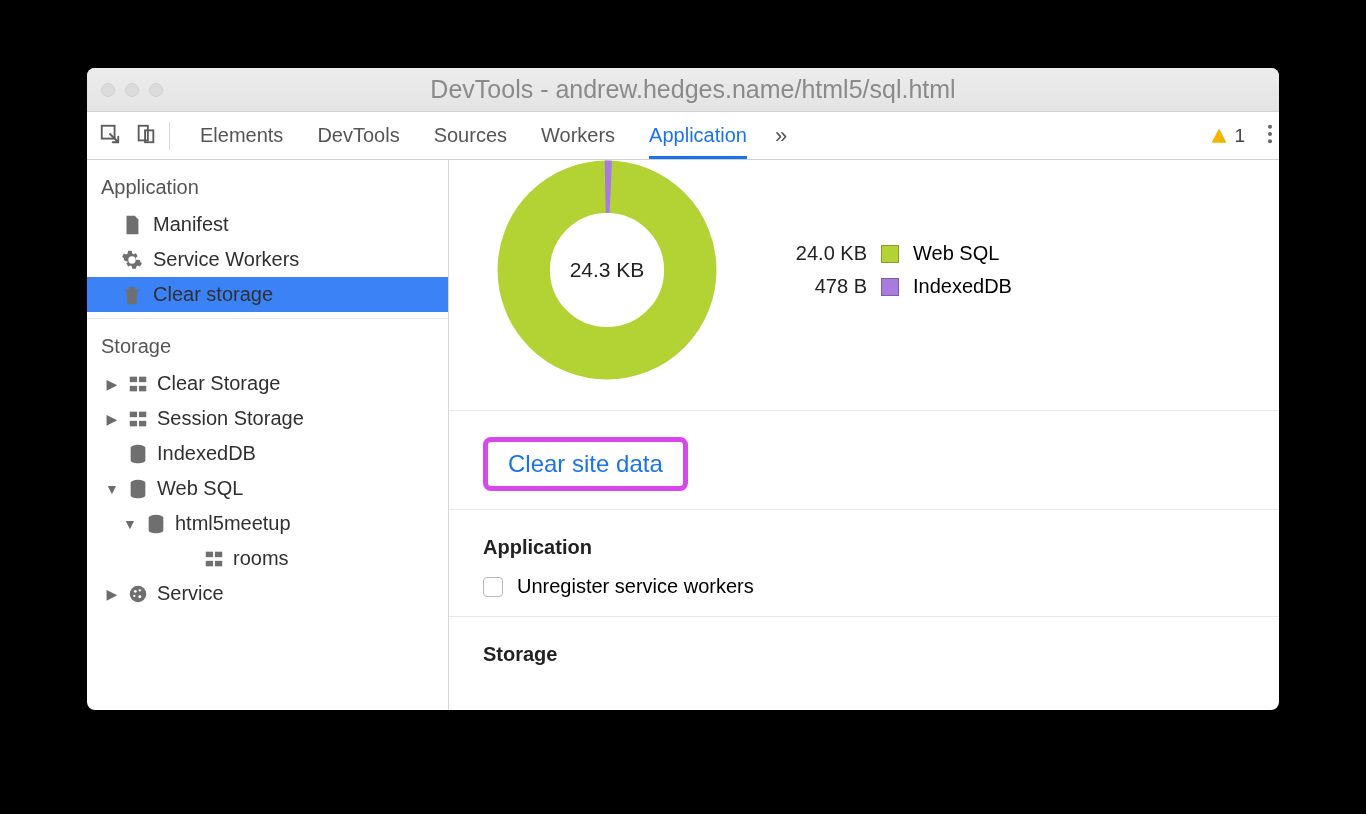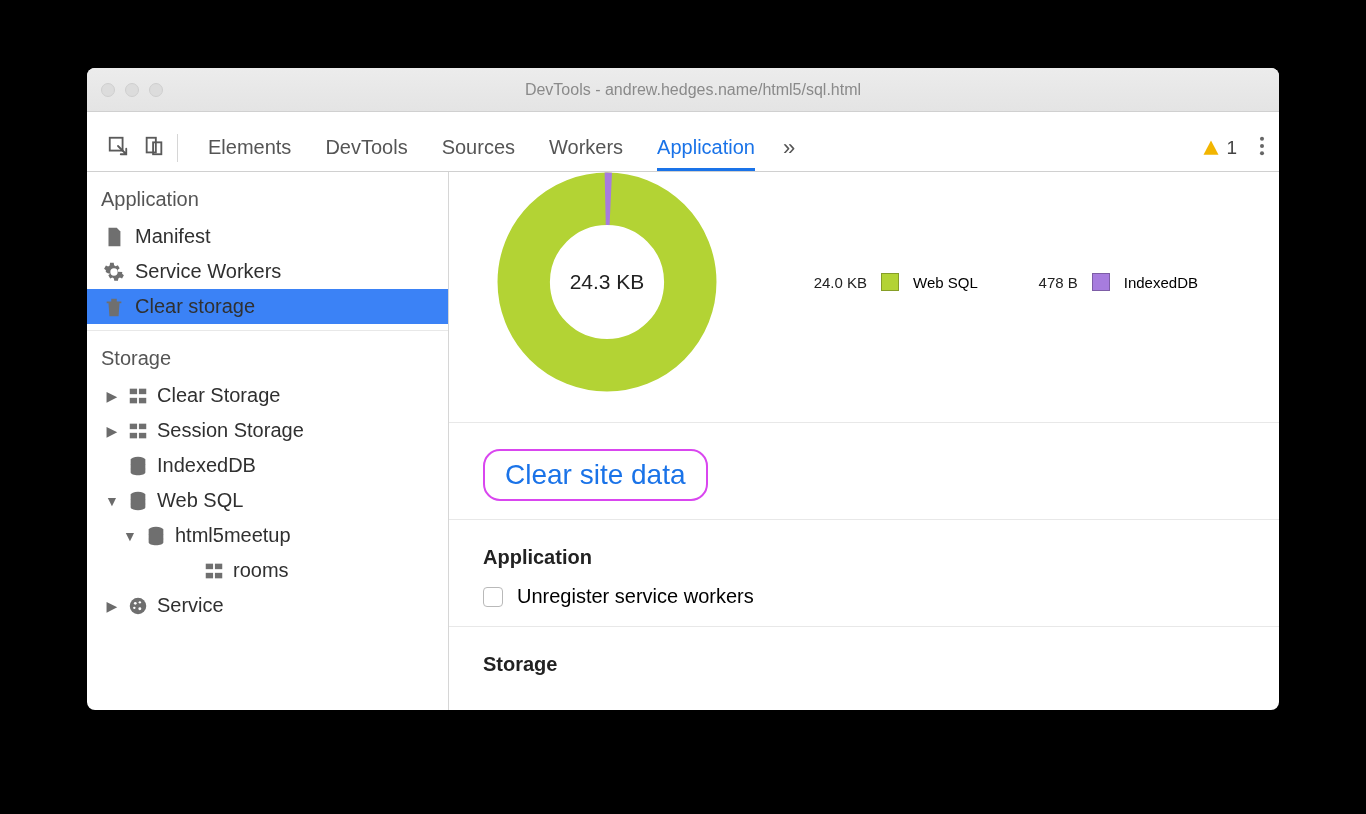--- a/index.html
+++ b/index.html
@@ -26,69 +26,68 @@
   .titlebar {
     height: 44px;
     background: linear-gradient(#ececec,#e4e4e4);
     border-bottom: 1px solid #d0d0d0;
     display: flex;
     align-items: center;
     padding: 0 14px;
   }
   .traffic { display: flex; gap: 10px; margin-right: 18px;}
   .dot { width: 14px; height: 14px; border-radius: 50%; background: #dcdcdc; border:1px solid #cfcfcf;}
-  .title { flex:1; text-align:center; color:#8a8a8a; font-size:16px; font-weight:400; padding-right:60px;}
+  .title { flex:1; text-align:center; color:#8a8a8a; font-size:25px; font-weight:400; padding-right:60px;}
   .toolbar {
     height: 48px;
     border-bottom: 1px solid #d0d0d0;
     display:flex;
     align-items:center;
-    padding: 0 8px;
-    margin-top: 12px;
+    padding: 0 0;
   }
   .tb-icons { display:flex; align-items:center; gap:14px; padding:0 12px; border-right:1px solid #d6d6d6; height:28px;}
   .tb-icons svg { width:22px; height:22px; }
   .tabs { display:flex; gap:34px; margin-left:30px; height:100%; align-items:center;}
   .tab { font-size:20px; color:#555; cursor:pointer; height:100%; display:flex; align-items:center; border-bottom:3px solid transparent; padding-top:3px;}
   .tab.active { color:#1a73e8; border-bottom-color:#1a73e8;}
   .more-tabs { margin-left:28px; font-size:22px; color:#555;}
   .tb-right { margin-left:auto; display:flex; align-items:center; gap:22px; padding-right:6px;}
   .warn { display:flex; align-items:center; gap:6px; font-size:19px; color:#444;}
   .body { flex:1; display:flex; min-height:0;}
   .sidebar { width:362px; border-right:1px solid #d6d6d6; overflow:auto; font-size:20px; color:#303030;}
   .side-section { padding: 10px 0 6px 0;}
   .side-head { padding: 6px 14px 8px 14px; color:#555;}
-  .side-item { display:flex; align-items:center; gap:10px; padding:6px 0 6px 16px; cursor:pointer;}
+  .side-item { display:flex; align-items:center; gap:10px; padding:6px 0 6px 34px; cursor:pointer;}
   .side-item.selected { background:#3b82f6;}
   .side-divider { height:1px; background:#e8e8e8; }
   .tree-item { display:flex; align-items:center; gap:8px; padding:6px 0; cursor:pointer;}
   .lvl1 { padding-left:18px;}
   .lvl2 { padding-left:36px;}
   .lvl4 { padding-left:116px;}
   .tri { width:14px; text-align:center; color:#6b6b6b; font-size:14px;}
   .main { flex:1; overflow:auto;}
   .chart-row {
     display:flex;
     align-items:center;
     gap:60px;
     padding: 0 0 30px 48px;
     border-bottom:1px solid #e8e8e8;
   }
   .donut-wrap { position:relative; width:220px; height:220px;}
   .donut-center { position:absolute; inset:0; display:flex; align-items:center; justify-content:center; font-size:21px; color:#222;}
-  .legend { display:flex; gap:10px; font-size:15px;}
+  .legend { display:flex; flex-direction:column; gap:10px; font-size:20px;}
   .legend-row { display:flex; align-items:center; gap:14px;}
   .legend-val { width:90px; text-align:right; color:#222;}
   .sw { width:18px; height:18px; border:1px solid rgba(0,0,0,.25);}
   .section { padding: 26px 0 18px 34px; border-bottom:1px solid #e8e8e8;}
   .btn {
-    border:2px solid #d946ef;
-    border-radius:17px;
+    border:5px solid #d946ef;
+    border-radius:8px;
     padding:8px 20px;
-    font-size:28px;
+    font-size:24px;
     color:#1a73e8;
     background:#fff;
     cursor:pointer;
   }
   .sec-head { font-size:20px; font-weight:600; color:#222; margin-bottom:16px;}
   .check-row { display:flex; align-items:center; gap:14px; font-size:20px; color:#000000;}
   .checkbox { width:20px; height:20px; border:1px solid #b9b9b9; border-radius:4px;}
   svg.icon { width:22px; height:22px; fill:#6f6f6f; flex:none;}
   svg.db { width:22px; height:22px; }
   .storage-head { padding:6px 14px 8px 14px; color:#555;}

